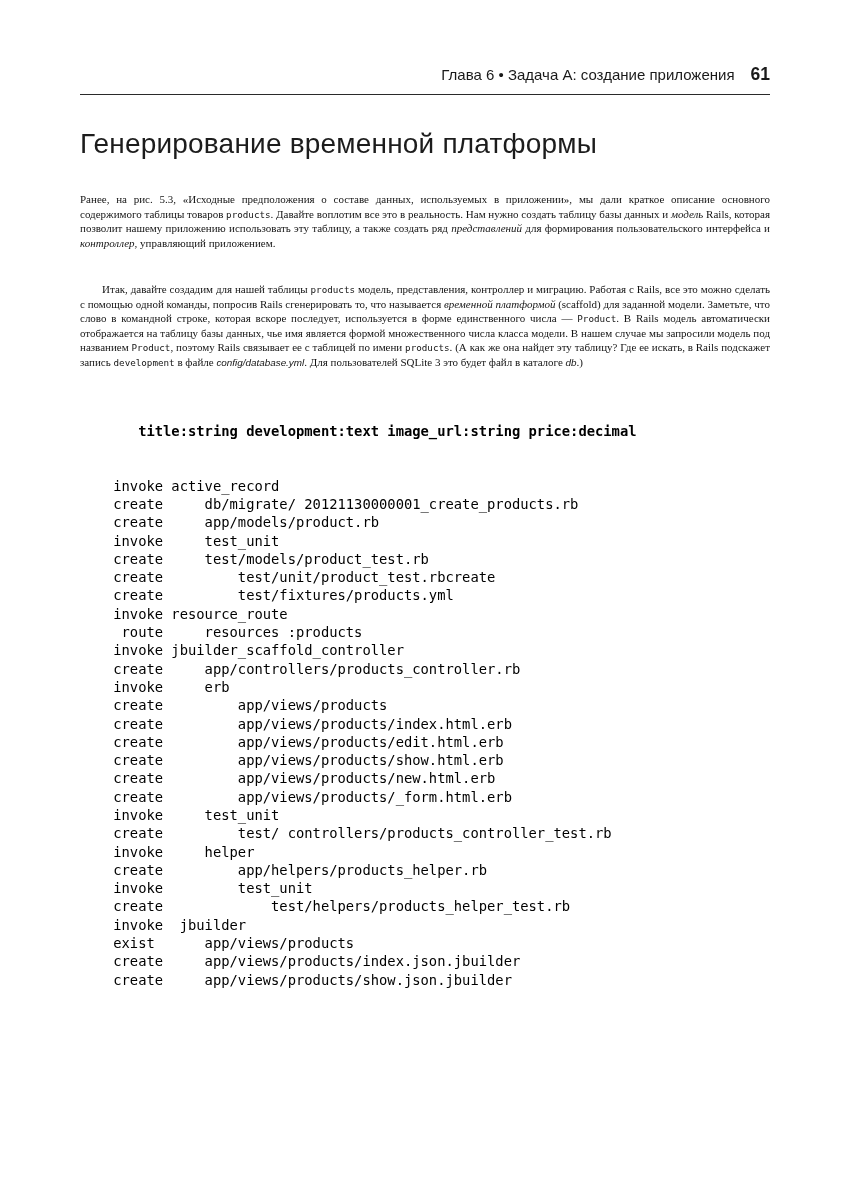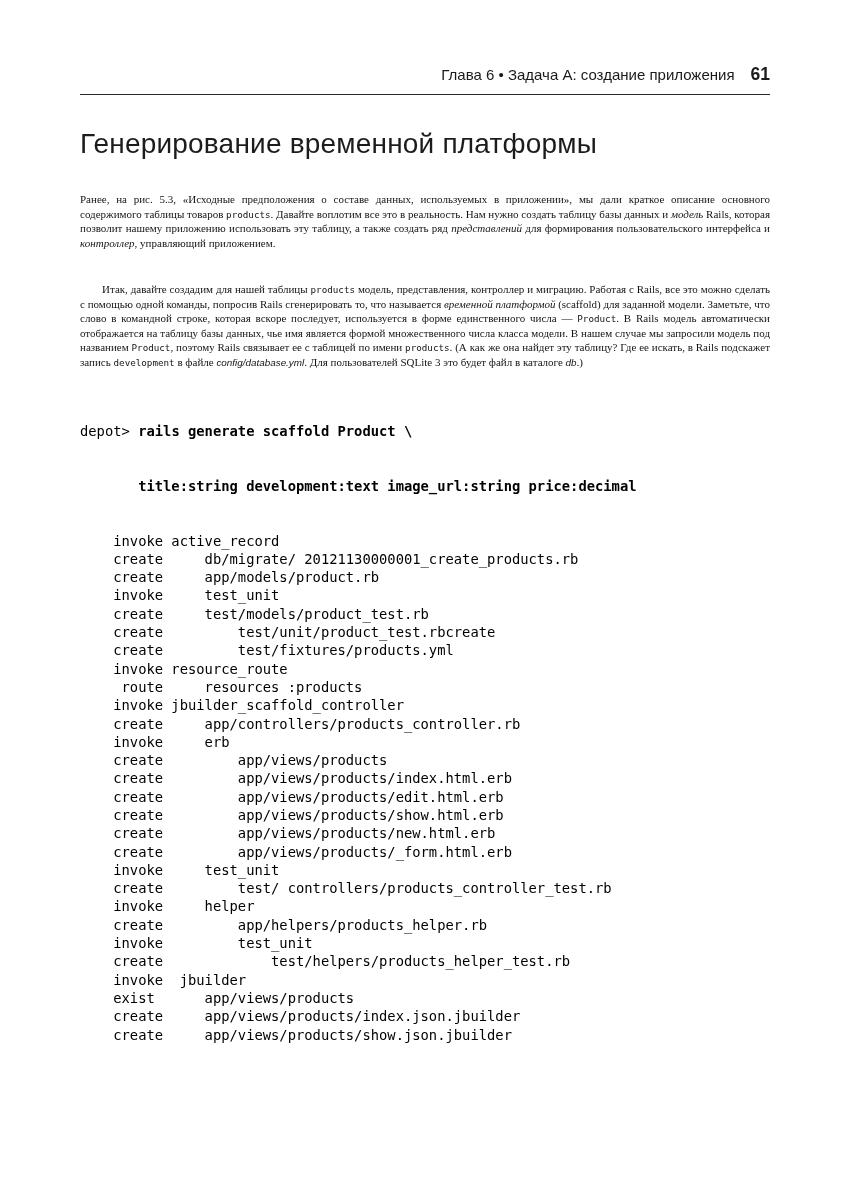--- a/index.html
+++ b/index.html
@@ -65,18 +65,17 @@
   </div>
 
   <h1 class="section-heading">Генерирование временной платформы</h1>
 
   <div class="body-text">
       <p class="para"><span>Ранее, на рис. 5.3, «Исходные предположения о составе данных, используемых в приложении», мы дали краткое описание основного содержимого таблицы товаров </span><span class="run-code">products</span><span>. Давайте воплотим все это в реальность. Нам нужно создать таблицу базы данных и </span><span class="run-i">модель</span><span> Rails, которая позволит нашему приложению использовать эту таблицу, а также создать ряд </span><span class="run-i">представлений</span><span> для формирования пользовательского интерфейса и </span><span class="run-i">контроллер</span><span>, управляющий приложением.</span></p>
       <p class="para indent"><span>Итак, давайте создадим для нашей таблицы </span><span class="run-code">products</span><span> модель, представления, контроллер и миграцию. Работая с Rails, все это можно сделать с помощью одной команды, попросив Rails сгенерировать то, что называется </span><span class="run-i">временной платформой</span><span> (scaffold) для заданной модели. Заметьте, что слово в командной строке, которая вскоре последует, используется в форме единственного числа — </span><span class="run-code">Product</span><span>. В Rails модель автоматически отображается на таблицу базы данных, чье имя является формой множественного числа класса модели. В нашем случае мы запросили модель под названием </span><span class="run-code">Product</span><span>, поэтому Rails связывает ее с таблицей по имени </span><span class="run-code">products</span><span>. (А как же она найдет эту таблицу? Где ее искать, в Rails подскажет запись </span><span class="run-code">development</span><span> в файле </span><span class="run-file">config/database.yml</span><span>. Для пользователей SQLite 3 это будет файл в каталоге </span><span class="run-file">db</span><span>.)</span></p>
     </div>
 
   <div class="codeblock">
-    <div class="code-line"><span>depot&gt; </span><span class="b">rails generate scaffold Product \</span></div>
     <div class="code-line b">       title:string development:text image_url:string price:decimal</div>
     <div><div class="code-line">    invoke active_record</div><div class="code-line">    create     db/migrate/ 20121130000001_create_products.rb</div><div class="code-line">    create     app/models/product.rb</div><div class="code-line">    invoke     test_unit</div><div class="code-line">    create     test/models/product_test.rb</div><div class="code-line">    create         test/unit/product_test.rbcreate</div><div class="code-line">    create         test/fixtures/products.yml</div><div class="code-line">    invoke resource_route</div><div class="code-line">     route     resources :products</div><div class="code-line">    invoke jbuilder_scaffold_controller</div><div class="code-line">    create     app/controllers/products_controller.rb</div><div class="code-line">    invoke     erb</div><div class="code-line">    create         app/views/products</div><div class="code-line">    create         app/views/products/index.html.erb</div><div class="code-line">    create         app/views/products/edit.html.erb</div><div class="code-line">    create         app/views/products/show.html.erb</div><div class="code-line">    create         app/views/products/new.html.erb</div><div class="code-line">    create         app/views/products/_form.html.erb</div><div class="code-line">    invoke     test_unit</div><div class="code-line">    create         test/ controllers/products_controller_test.rb</div><div class="code-line">    invoke     helper</div><div class="code-line">    create         app/helpers/products_helper.rb</div><div class="code-line">    invoke         test_unit</div><div class="code-line">    create             test/helpers/products_helper_test.rb</div><div class="code-line">    invoke  jbuilder</div><div class="code-line">    exist      app/views/products</div><div class="code-line">    create     app/views/products/index.json.jbuilder</div><div class="code-line">    create     app/views/products/show.json.jbuilder</div></div>
   </div>
 
 </div>
 
 </body></html>

